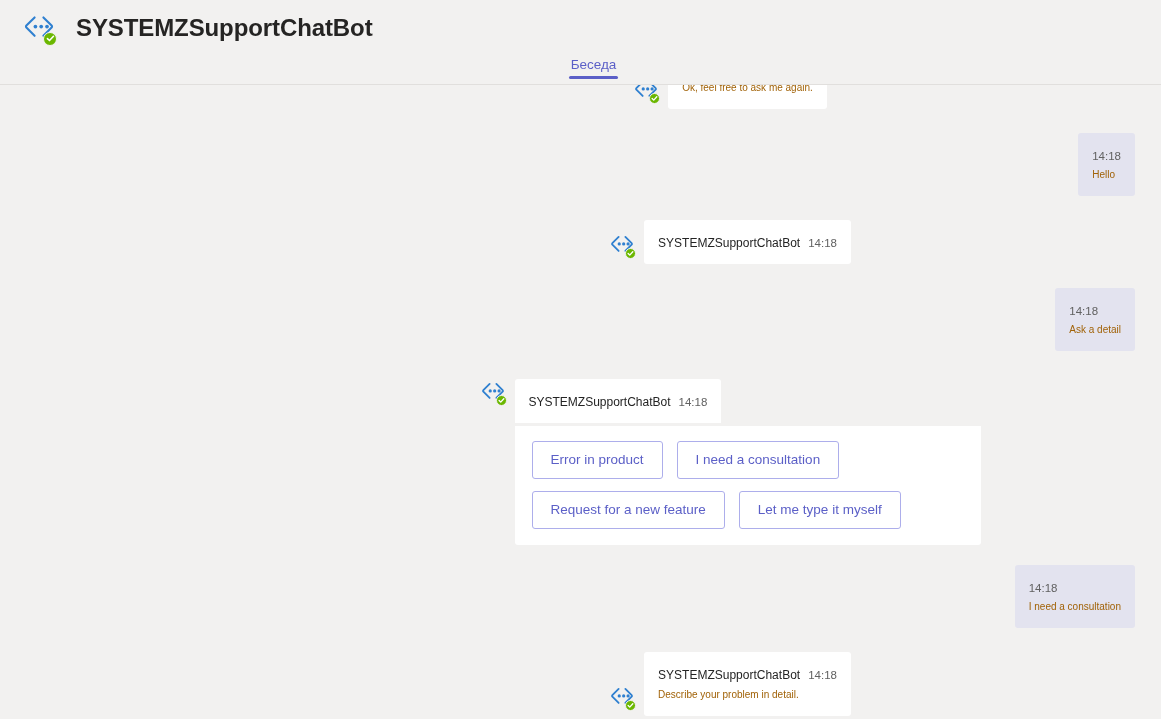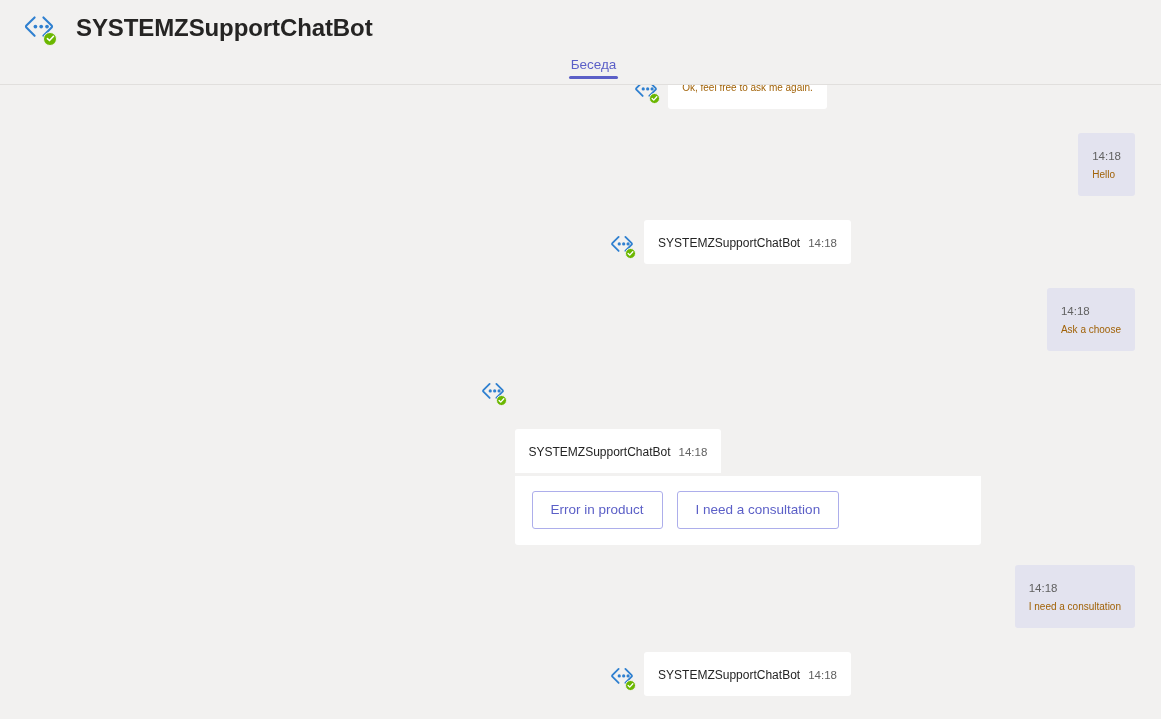--- a/index.html
+++ b/index.html
@@ -302,21 +302,21 @@
       </div>
     </div>
 
     <div class="spacer-24"></div>
 
     <div class="msg-row user">
       <div class="bubble user-bubble">
         <div class="meta">
           <span class="time">14:18</span>
         </div>
-        <div class="text">Ask a choose</div>
+        <div class="text">Ask a detail</div>
       </div>
     </div>
 
     <div class="spacer-28"></div>
 
     <div class="msg-row bot">
       <div class="bot-block">
         <div class="msg-avatar" style="margin-bottom:140px;">
           <svg width="26" height="26" viewBox="0 0 34 34">
             <g fill="none" stroke="#3080d0" stroke-width="2.4" stroke-linejoin="round" stroke-linecap="round">
@@ -339,20 +339,24 @@
           <div class="bubble" style="border-radius:3px 3px 0 0;">
             <div class="meta">
               <span class="sender">SYSTEMZSupportChatBot</span><span class="time">14:18</span>
             </div>
           </div>
           <div class="actions-card">
             <div class="actions-row">
               <button class="action-btn">Error in product</button>
               <button class="action-btn">I need a consultation</button>
             </div>
+            <div class="actions-row">
+              <button class="action-btn">Request for a new feature</button>
+              <button class="action-btn">Let me type it myself</button>
+            </div>
           </div>
         </div>
       </div>
     </div>
 
     <div class="spacer-20"></div>
 
     <div class="msg-row user">
       <div class="bubble user-bubble">
         <div class="meta">
@@ -382,20 +386,21 @@
             <svg width="7" height="7" viewBox="0 0 10 10">
               <path d="M1.6 5.1 L3.9 7.3 L8.3 2.6" fill="none" stroke="#ffffff" stroke-width="1.9" stroke-linecap="round" stroke-linejoin="round"></path>
             </svg>
           </span>
         </div>
         <div class="bubble-col">
           <div class="bubble">
             <div class="meta">
               <span class="sender">SYSTEMZSupportChatBot</span><span class="time">14:18</span>
             </div>
+            <div class="text">Describe your problem in detail.</div>
           </div>
         </div>
       </div>
     </div>
 
     <div class="spacer-24"></div>
 
   </div>
 </div>
 

